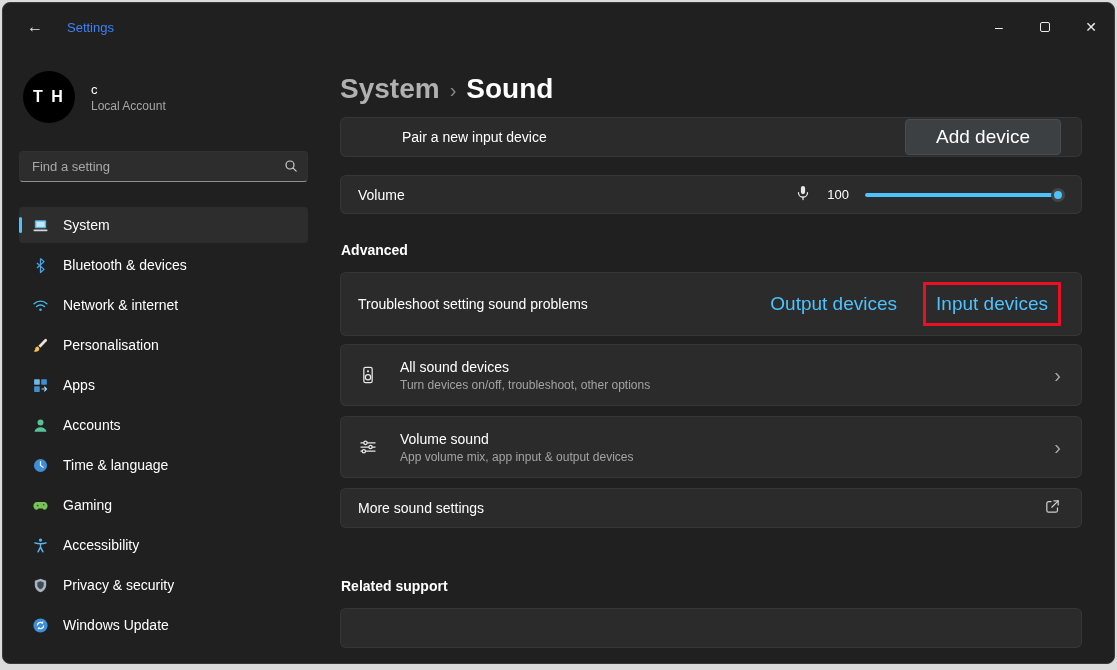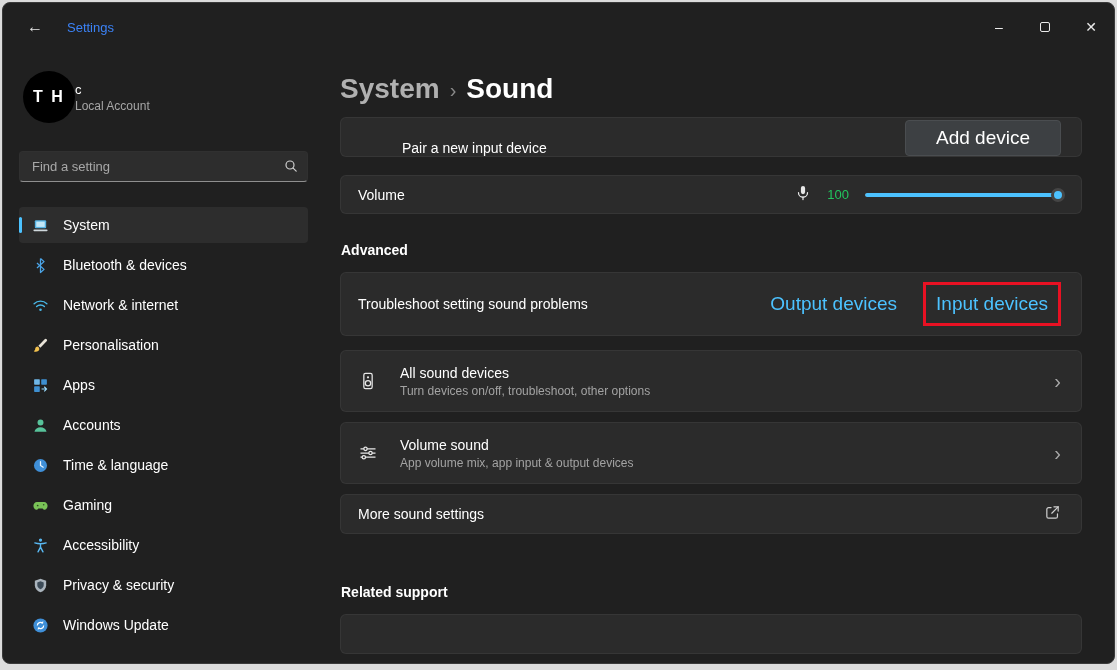--- a/index.html
+++ b/index.html
@@ -18,21 +18,21 @@
   .win-ctl { width:46px; height:48px; display:flex; align-items:center; justify-content:center;
     color:#eaeaea; font-size:14px; }
   .max-box { width:10px; height:10px; border:1.3px solid #eaeaea; border-radius:2px; display:inline-block; }
 
   
   .app-body { display:flex; height:614px; }
   .sidebar { width:321px; flex:0 0 321px; padding:0 16px 0 16px; }
   .main { flex:1; padding:0 32px 0 16px; display:flex; flex-direction:column; }
 
   
-  .user-block { display:flex; align-items:center; gap:0; margin:20px 0 0 4px; }
+  .user-block { display:flex; align-items:center; gap:16px; margin:20px 0 0 4px; }
   .avatar { width:52px; height:52px; border-radius:50%; background:#000;
     display:flex; align-items:center; justify-content:center;
     font-weight:700; font-size:16px; letter-spacing:2px; color:#fff; }
   .user-name { font-size:13px; color:#fff; line-height:17px; }
   .user-type { font-size:12px; color:#a6a6a6; line-height:16px; }
 
   .searchbox { margin-top:28px; position:relative; }
   .searchbox input { width:100%; height:31px; background:#2d2d2d; border:1px solid #303030;
     border-bottom:1px solid #8f8f8f; border-radius:4px; color:#e6e6e6; font-size:13px;
     padding:0 32px 0 12px; outline:none; font-family:"Liberation Sans", sans-serif; }
@@ -58,28 +58,28 @@
   .crumb-current { color:#ffffff; }
 
   .scroll-area { flex:1; overflow:hidden; }
 
   .card { background:#2b2b2b; border:1px solid rgba(255,255,255,0.055); border-radius:6px;
     display:flex; align-items:center; padding:0 20px 0 17px; }
   .card-row-text { font-size:14px; color:#ffffff; }
   .subtitle { font-size:12px; color:#a3a3a3; margin-top:3px; }
   .spacer { flex:1; }
 
-  .pair-card { height:40px;align-items:flex-end; }
+  .pair-card { height:40px; }
   .pair-card .card-row-text { padding-left:44px; }
   .std-btn { background:#3d4043; border:1px solid #4a4d50; border-radius:4px; color:#ffffff;
     font-size:19px; padding:6px 30px; font-family:"Liberation Sans", sans-serif; }
 
   .volume-card { height:39px; margin-top:18px; }
   .vol-right { display:flex; align-items:center; gap:13px; }
-  .vol-value { font-size:13px; color:#22c55e; min-width:24px; text-align:right; }
+  .vol-value { font-size:13px; color:#ffffff; min-width:24px; text-align:right; }
   .slider { position:relative; width:196px; height:22px; display:flex; align-items:center; margin-left:3px; }
   .slider-track { width:100%; height:4px; border-radius:2px; background:#707070; overflow:hidden; }
   .slider-fill { height:100%; background:#4cc2ff; border-radius:2px; }
   .slider-thumb { position:absolute; right:-4px; top:50%; transform:translateY(-50%);
     width:14px; height:14px; border-radius:50%; background:#4cc2ff; border:3px solid #454545; }
 
   .section-header { font-size:14px; font-weight:700; color:#ffffff; margin:28px 0 14px 1px; }
 
   .trouble-card { height:64px; }
   .links { display:flex; align-items:center; gap:26px; }
@@ -309,21 +309,21 @@
           <span class="card-row-text">Troubleshoot setting sound problems</span>
           <span class="spacer"></span>
           <div class="links">
             <span class="link">Output devices</span>
             <span class="red-box">
               <span class="link">Input devices</span>
             </span>
           </div>
         </div>
 
-        <div class="card icon-card" style="margin-top:14px;">
+        <div class="card icon-card" style="margin-top:8px;">
           <span class="icon-slot">
             <svg width="20" height="20" viewBox="0 0 24 24" fill="none" stroke="#e8e8e8" stroke-width="1.5">
                 <rect x="7" y="2.8" width="10" height="18.4" rx="2"></rect>
                 <circle cx="12" cy="7.6" r="1.3" fill="#e8e8e8" stroke="none"></circle>
                 <circle cx="12" cy="14.6" r="3.2"></circle>
               </svg>
           </span>
           <div>
             <div class="card-row-text">All sound devices</div>
             <div class="subtitle">Turn devices on/off, troubleshoot, other options</div>

